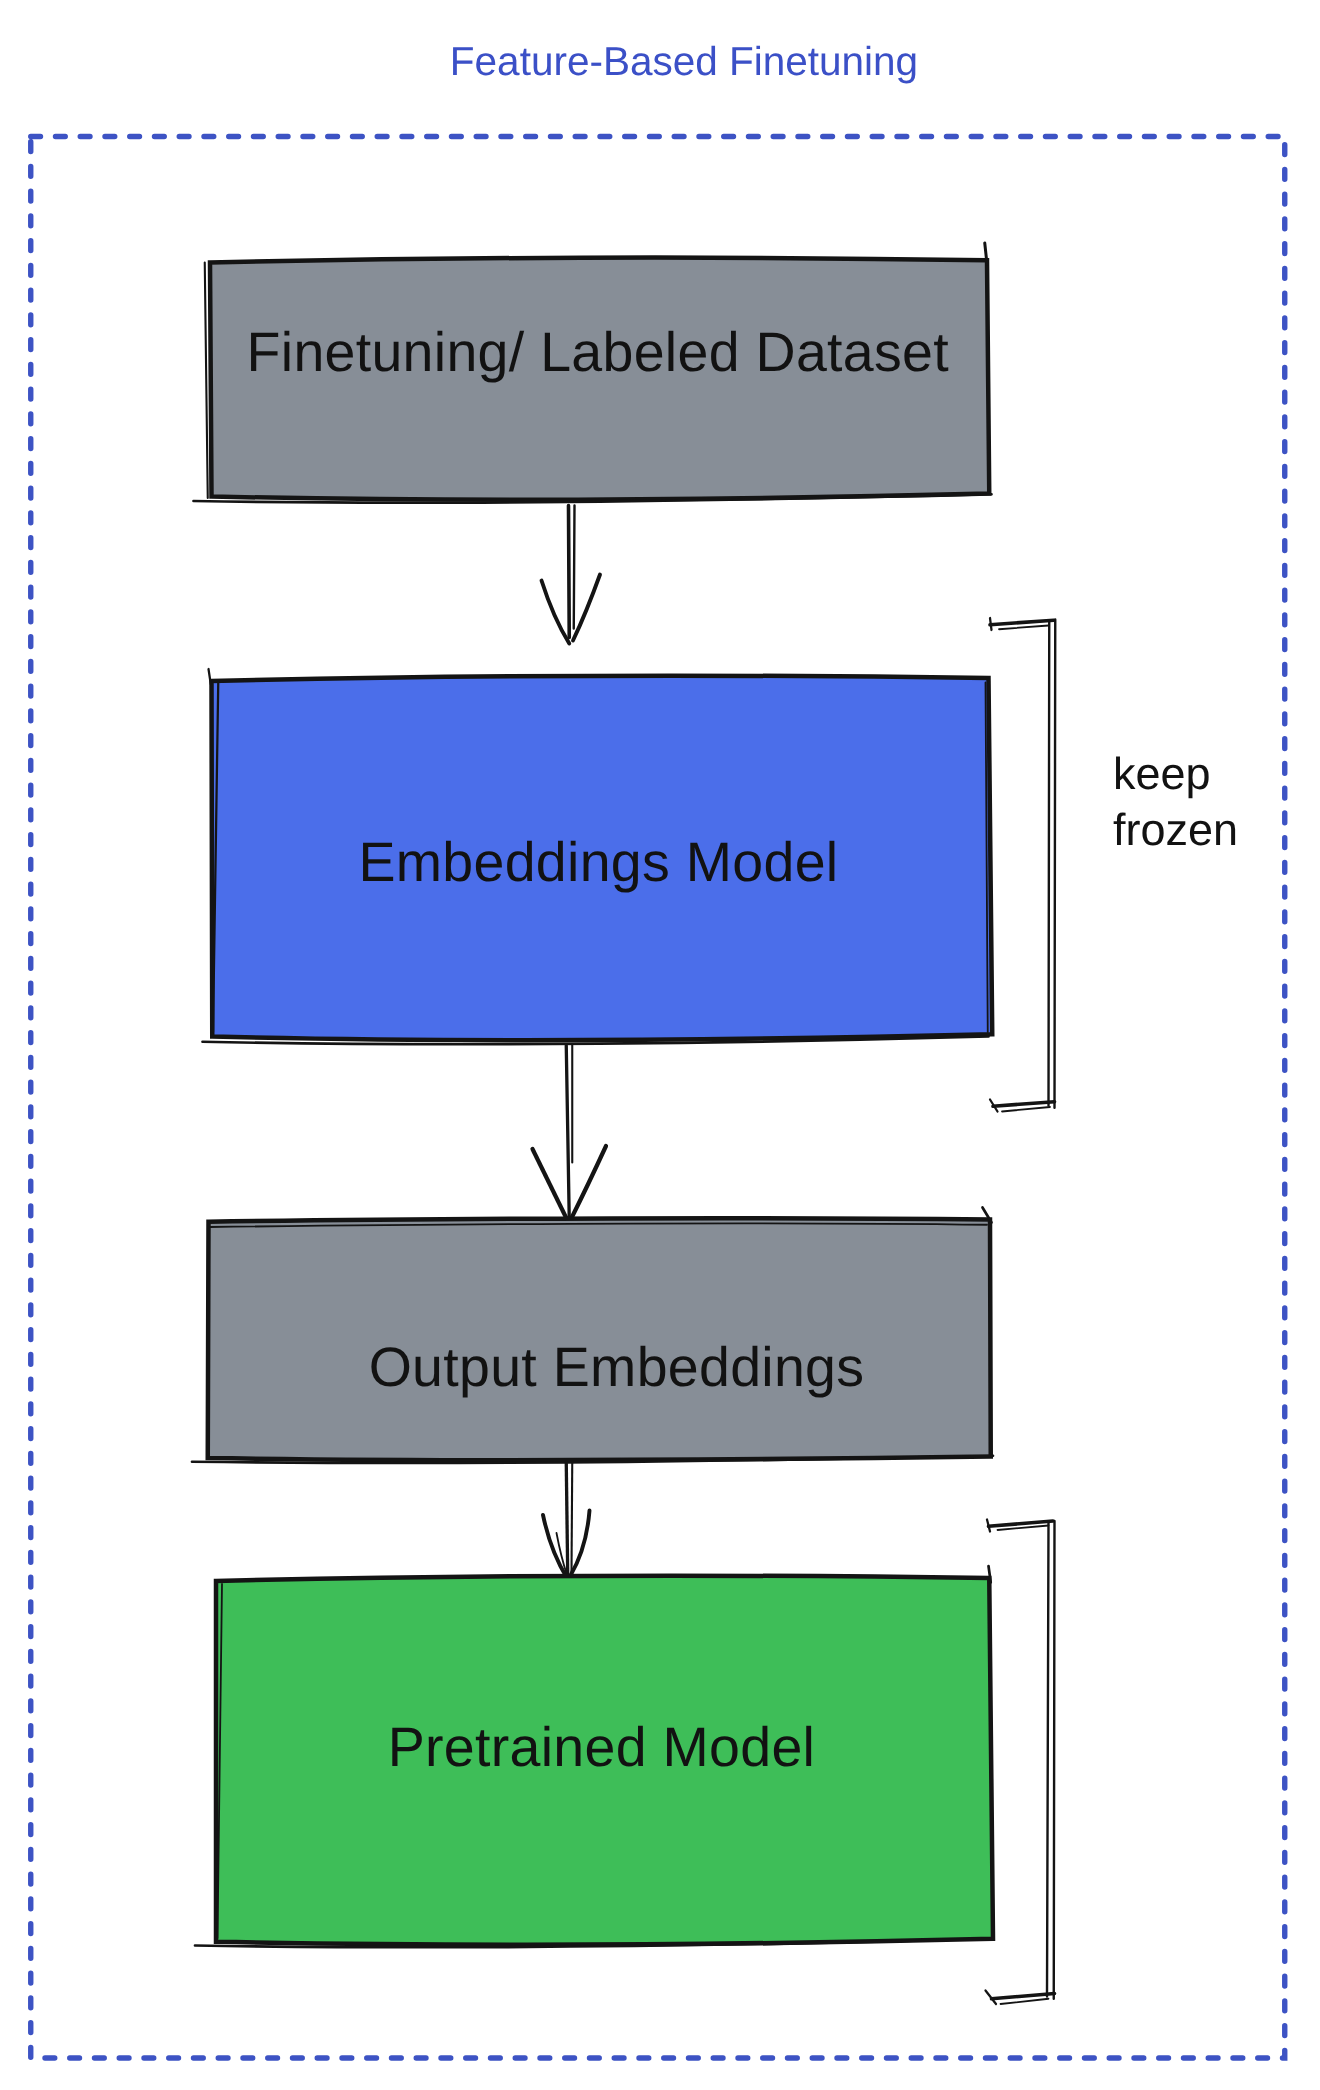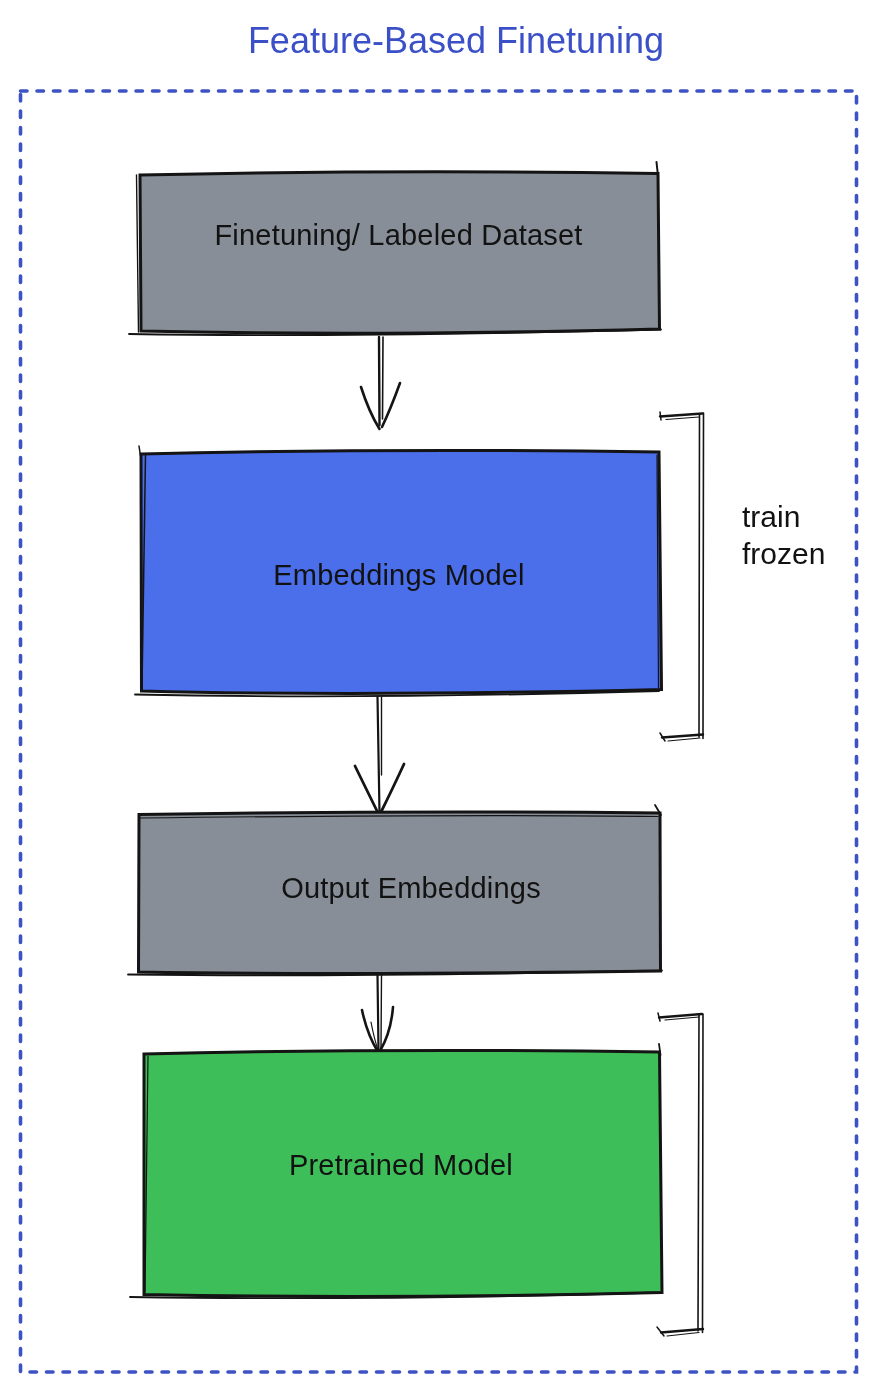--- a/index.html
+++ b/index.html
@@ -7,28 +7,28 @@
     position:relative;
     width:880px;height:1393px;
     background:#ffffff;
     overflow:hidden;
     font-family:"Liberation Sans", sans-serif;
   }
   .art{position:absolute;left:0;top:0;width:880px;height:1393px;}
   .page-title{
     position:absolute;top:24px;left:0;right:0;
     text-align:center;padding-left:32px;
-    font-size:36px;line-height:34px;color:#3B50C7;
+    font-size:27px;line-height:34px;color:#3B50C7;
   }
   .label{position:absolute;color:#121212;}
-  .box-label{font-size:29px;line-height:34px;text-align:center;letter-spacing:.2px;}
+  .box-label{font-size:37px;line-height:34px;text-align:center;letter-spacing:.2px;}
   .side-label{font-size:30px;line-height:37px;white-space:pre-line;text-align:left;}
   .lbl-box1{left:137px;top:218px;width:523px;}
   .lbl-box2{left:137px;top:558px;width:524px;}
-  .lbl-box3{left:137px;top:871px;width:548px;}
+  .lbl-box3{left:137px;top:895px;width:548px;}
   .lbl-box4{left:140px;top:1148px;width:522px;}
   .lbl-keep{left:742px;top:498px;}
   .lbl-train{left:742px;top:1096px;}
 </style>
 </head>
 <body>
 
 <div class="canvas">
 
   <svg class="art" viewBox="0 0 880 1393">
@@ -109,16 +109,16 @@
     </g>
   </svg>
 
   <div class="page-title">Feature-Based Finetuning</div>
 
   <div class="label box-label lbl-box1">Finetuning/ Labeled Dataset</div>
   <div class="label box-label lbl-box2">Embeddings Model</div>
   <div class="label box-label lbl-box3">Output Embeddings</div>
   <div class="label box-label lbl-box4">Pretrained Model</div>
 
-  <div class="label side-label lbl-keep">train
+  <div class="label side-label lbl-keep">keep
 frozen</div>
 
 </div>
 
 </body></html>

